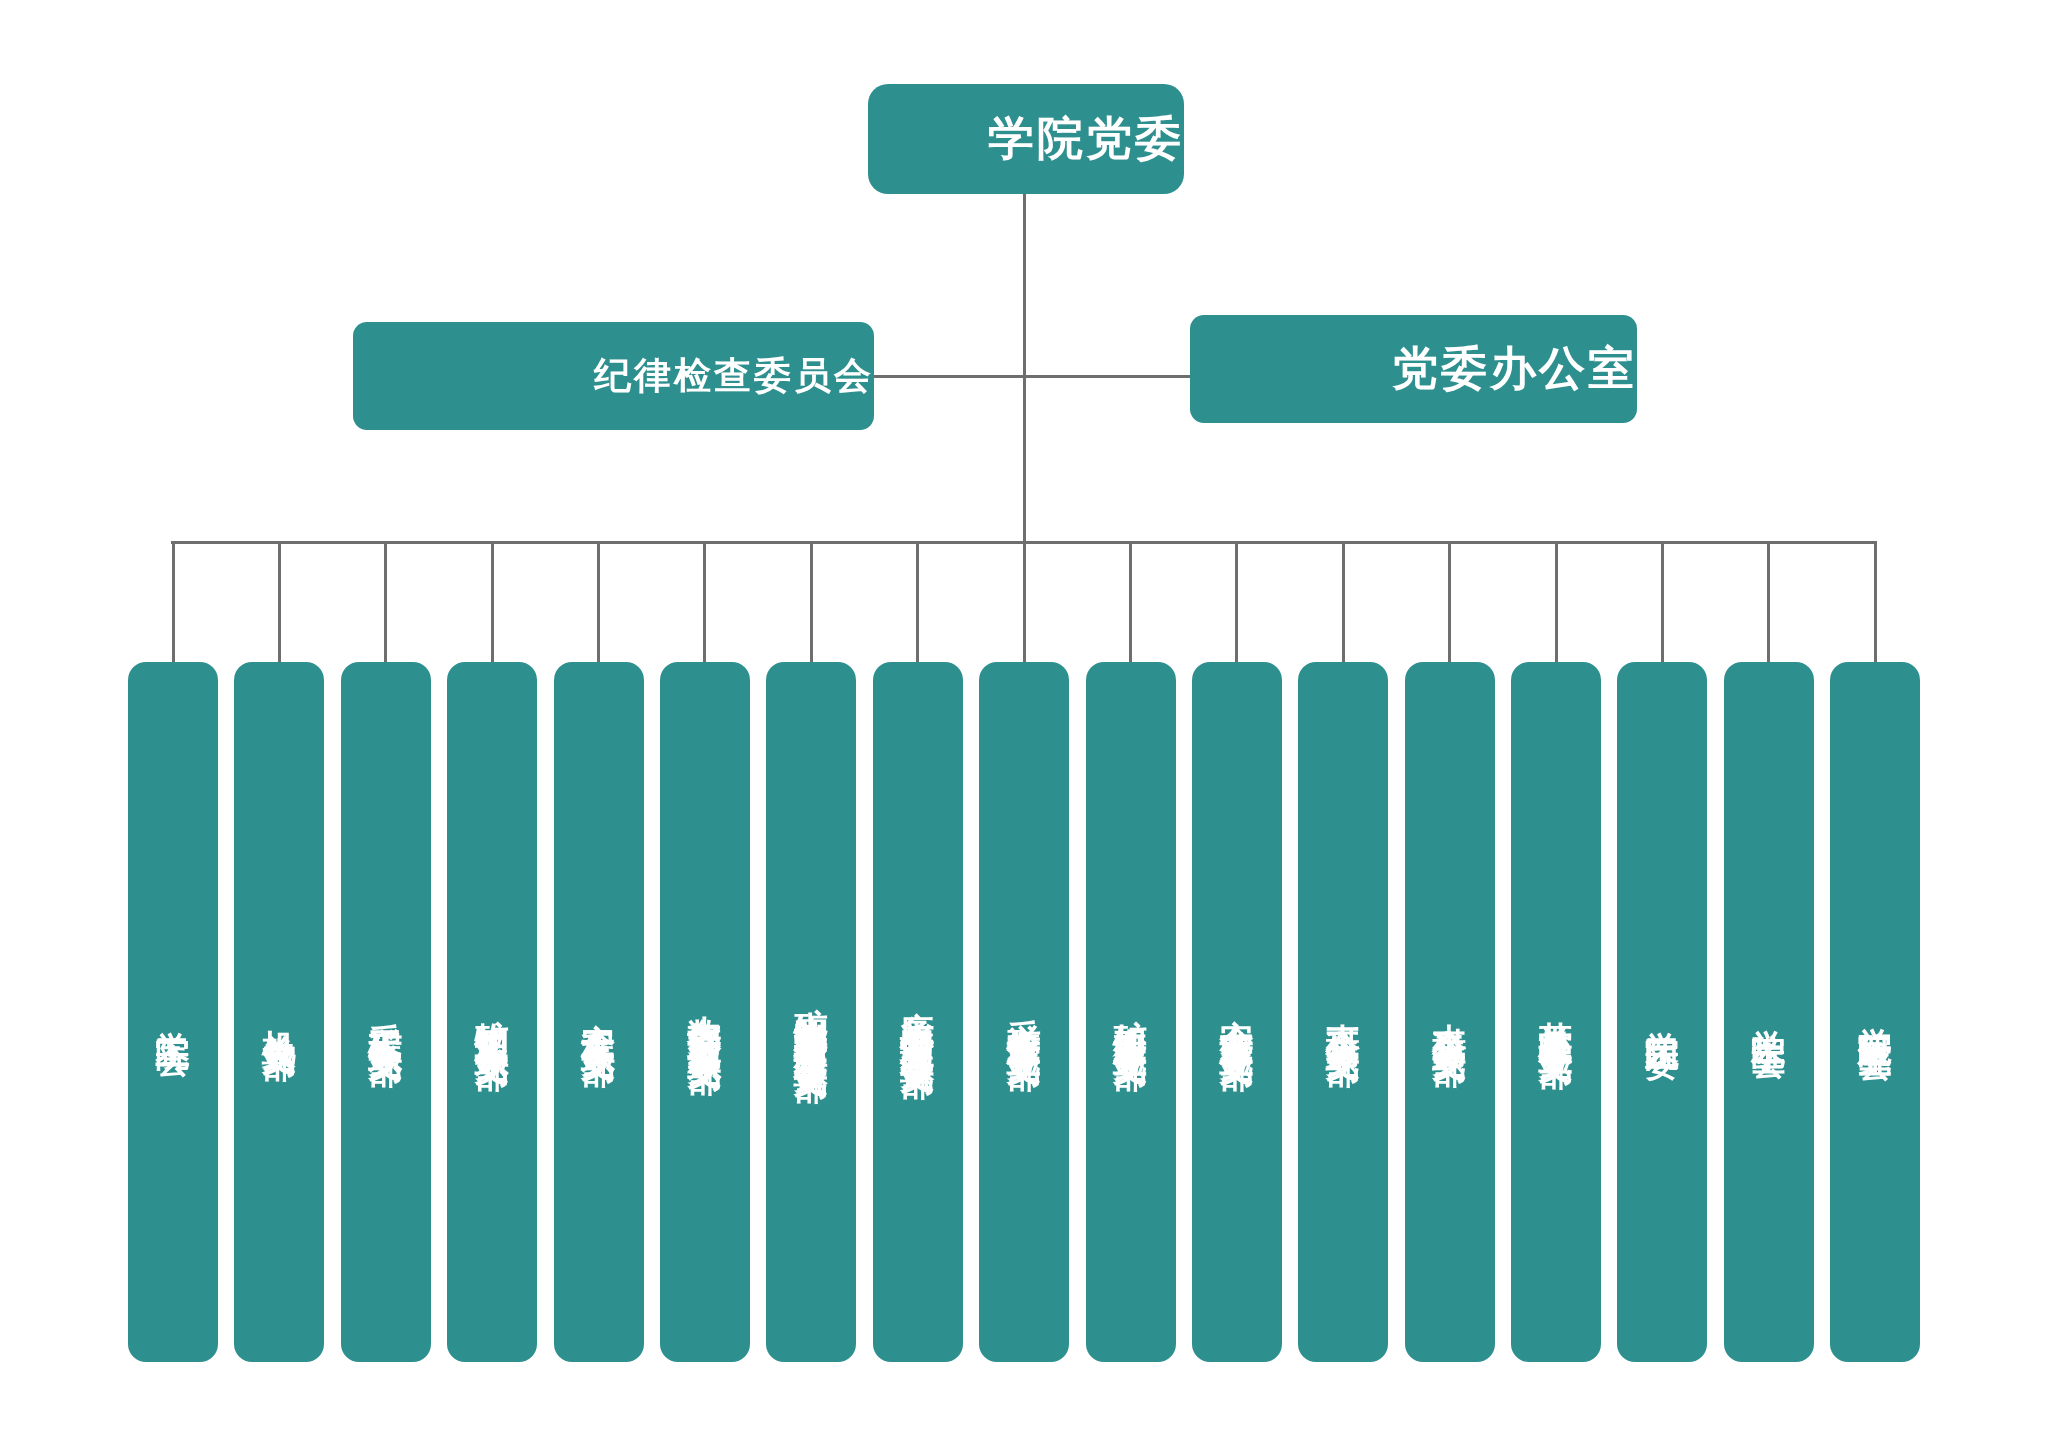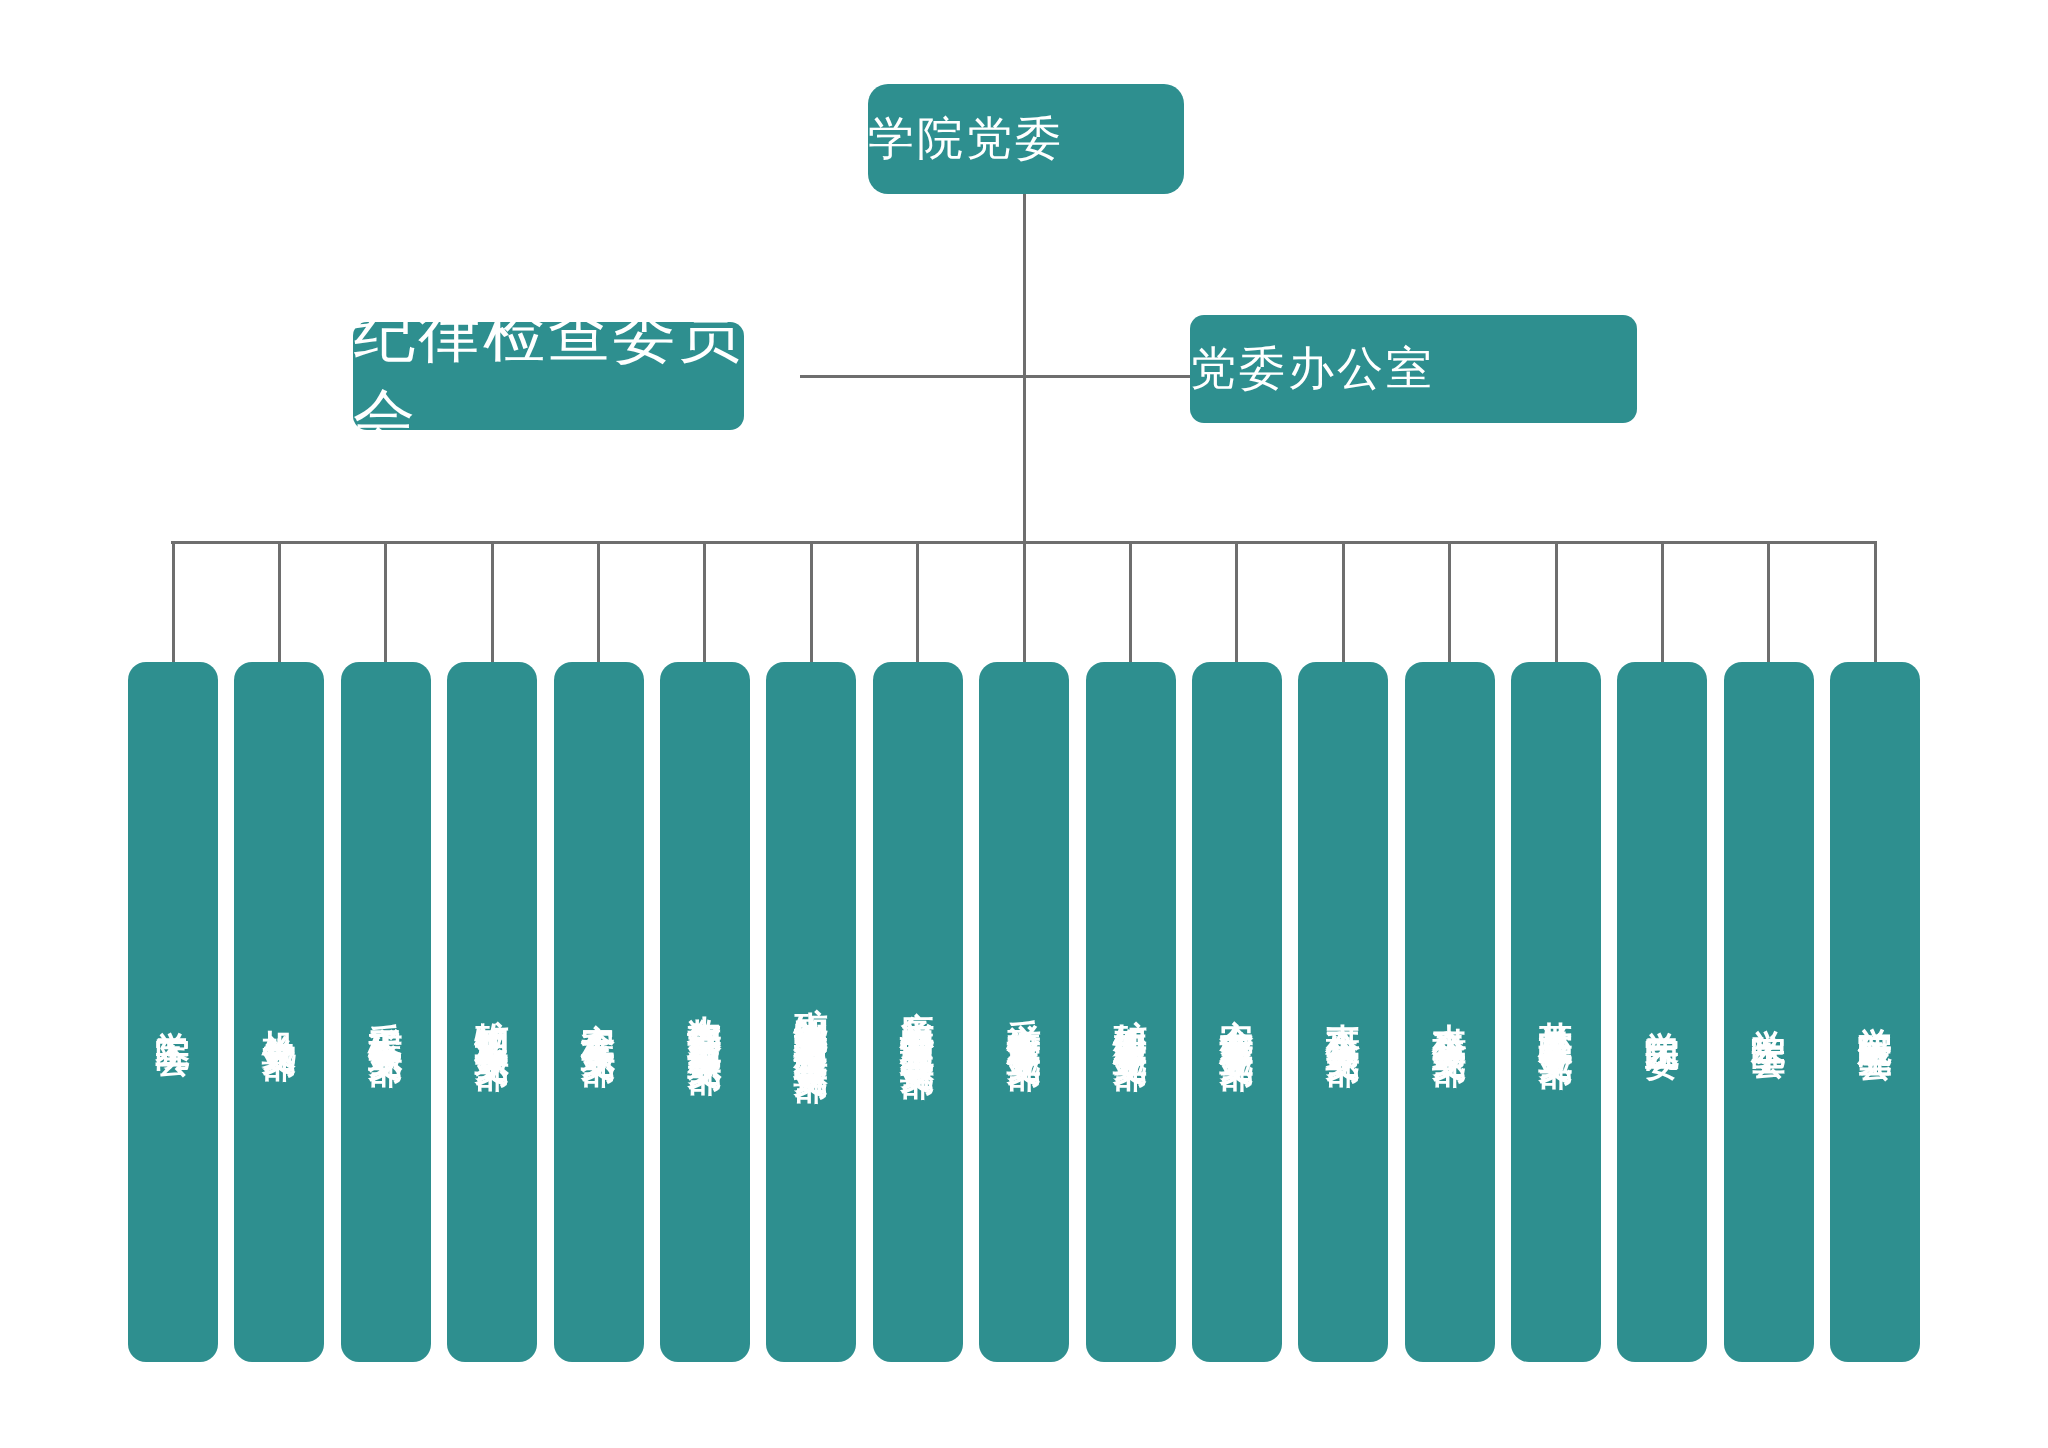--- a/index.html
+++ b/index.html
@@ -12,38 +12,38 @@
     width: 2048px;
     height: 1448px;
     background: #ffffff;
     font-family: "Liberation Sans", "DejaVu Sans", sans-serif;
     overflow: hidden;
   }
   .node {
     position: absolute;
     background: #2E8F8F;
     color: #ffffff;
-    font-weight: normal;
+    font-weight: bold;
     display: flex;
     align-items: center;
-    justify-content: flex-start;
+    justify-content: flex-end;
     box-sizing: border-box;
   }
   .node-root {
     left: 868px; top: 84px;
     width: 316px; height: 110px;
     border-radius: 20px;
     font-size: 46px;
     letter-spacing: 3px;
   }
   .node-committee {
     left: 353px; top: 322px;
-    width: 391px; height: 108px;
+    width: 521px; height: 108px;
     border-radius: 14px;
-    font-size: 62px;
+    font-size: 37px;
     letter-spacing: 3px;
   }
   .node-office {
     left: 1190px; top: 315px;
     width: 447px; height: 108px;
     border-radius: 14px;
     font-size: 46px;
     letter-spacing: 3px;
   }
   .line {

